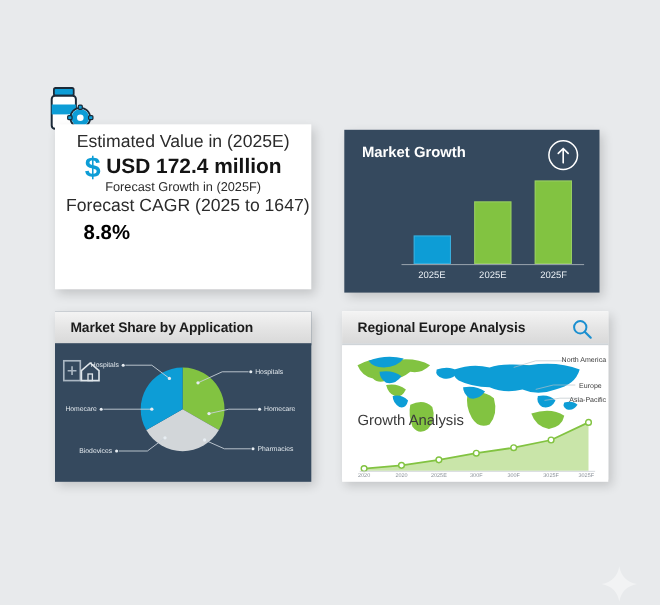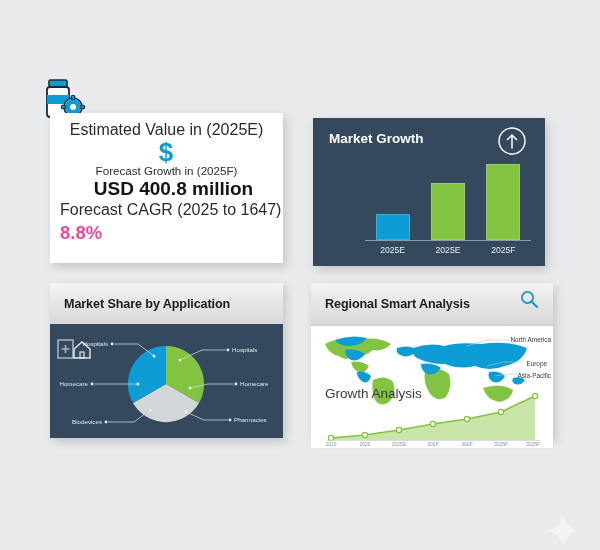--- a/index.html
+++ b/index.html
@@ -48,22 +48,22 @@
   .dollar{
     font-size:26px;font-weight:bold;color:#0d9dd6;line-height:1;
     margin-right:1px;
   }
   .stat-value{
     font-size:19px;font-weight:bold;color:#141414;line-height:1.15;
     white-space:nowrap;
   }
   .stat-value.indent{margin-left:14px;}
   .stat-cagr{
-    font-size:18.5px;font-weight:bold;color:#ec4899;
-    text-align:left;margin-left:0;margin-top:2px;
+    font-size:18.5px;font-weight:bold;color:#000000;
+    text-align:left;margin-left:16px;margin-top:2px;
   }
 
   
   .card{position:absolute;box-shadow:3px 4px 9px rgba(0,0,0,.16);}
 
   
   .growth-card{
     left:313px;top:118px;width:232px;height:148px;
     background:#35495e;
   }
@@ -88,21 +88,21 @@
     position:absolute;left:52px;right:14px;bottom:9px;height:12px;
     display:flex;justify-content:space-around;
   }
   .bar-labels span{width:56px;text-align:center;font-size:8.6px;color:#e9eef3;}
 
   
   .pie-card{
     left:50px;top:283px;width:233px;height:155px;background:#35495e;
   }
   .card-head{
-    height:41px;
+    height:29px;
     background:linear-gradient(180deg,#f4f4f4 0%,#e4e4e4 55%,#d9d9d9 100%);
     display:flex;align-items:center;position:relative;
   }
   .card-head-title{
     font-size:12.6px;font-weight:bold;color:#1c1c1c;margin-left:14px;
     letter-spacing:-0.1px;
   }
   .head-accent{height:2px;background:#35495e;}
   .pie-body{position:relative;height:122px;}
   .pie-icon{position:absolute;left:6px;top:9px;width:36px;height:28px;}
@@ -147,23 +147,23 @@
         </g>
       </svg>
     </span>
   </div>
 
   <div class="stat-card">
     <div class="stat-inner">
       <div class="stat-label">Estimated Value in (2025E)</div>
       <div class="stat-value-row">
         <span class="dollar">$</span>
+        <span class="stat-value">USD 172.4 million</span>
       </div>
       <div class="stat-label small">Forecast Growth in (2025F)</div>
-      <div class="stat-value indent">USD 400.8 million</div>
       <div class="stat-label">Forecast CAGR (2025 to 1647)</div>
       <div class="stat-cagr">8.8%</div>
     </div>
   </div>
 
   <div class="card growth-card">
     <div class="growth-title">Market Growth</div>
     <span class="arrow-badge">
       <svg viewBox="0 0 30 30" width="30" height="30">
         <circle cx="15" cy="15" r="13" fill="none" stroke="#ffffff" stroke-width="1.4"></circle>
@@ -238,21 +238,21 @@
           <text x="182" y="26">Hospitals</text>
           <text x="190" y="60">Homecare</text>
           <text x="184" y="96">Pharmacies</text>
         </g>
       </svg>
     </div>
   </div>
 
   <div class="card region-card">
     <div class="card-head">
-      <span class="card-head-title">Regional Smart Analysis</span>
+      <span class="card-head-title">Regional Europe Analysis</span>
       <span class="search-icon">
         <svg viewBox="0 0 20 20" width="20" height="20">
           <circle cx="8.5" cy="8.5" r="5.6" fill="none" stroke="#1a8fd0" stroke-width="1.8"></circle>
           <path d="M12.8 12.8 L18 18" stroke="#1a8fd0" stroke-width="2" stroke-linecap="round"></path>
         </svg>
       </span>
     </div>
     <div class="head-accent" style="background:#cfd4d8;"></div>
     <div class="region-body">
 

